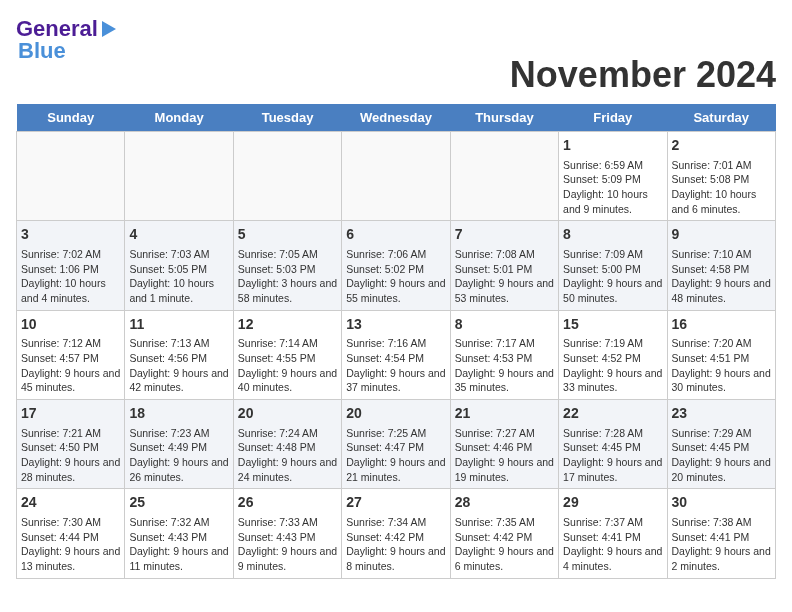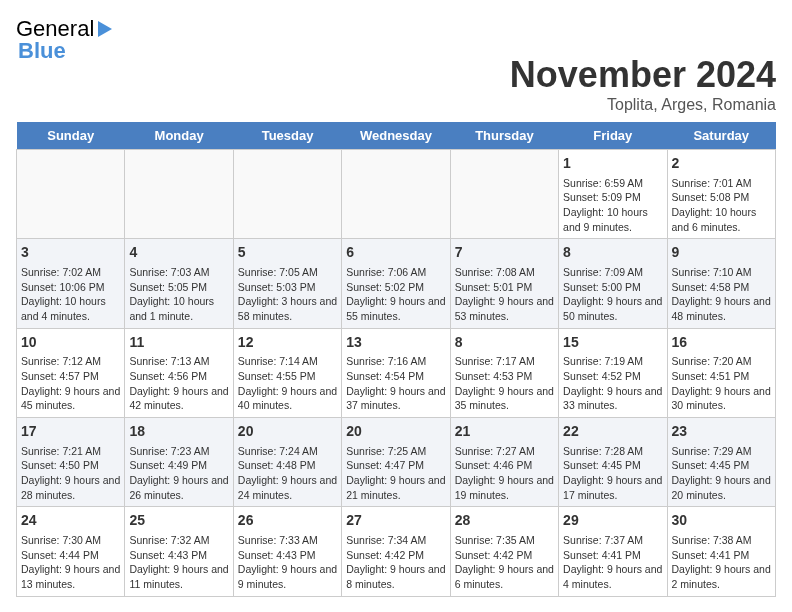--- a/index.html
+++ b/index.html
@@ -73,31 +73,30 @@
       margin-bottom: 2px;
     }
   </style>
 </head>
 <body>
 
 <div class="header">
   <div class="logo">
     <div style="display:flex; align-items:center; gap:0px;">
       <div style="position:relative; display:inline-block; margin-right:2px;">
-        <span style="font-size:22px; font-weight:normal; color:#000000;">General</span>
+        <span style="font-size:22px; font-weight:bold; color:#4c1d95;">General</span>
       </div>
       <div style="width:0;height:0;border-top:8px solid transparent;border-bottom:8px solid transparent;border-left:14px solid #4a90d9; margin-left:2px;"></div>
     </div>
     <div style="display:flex; align-items:center; margin-top:-4px; margin-left:2px;">
       <span style="font-size:22px; font-weight:bold; color:#4a90d9;">Blue</span>
     </div>
   </div>
   <div class="title-block">
     <div class="month-title">November 2024</div>
-    <div class="subtitle">Toplita, Arges, Romania</div>
   </div>
 </div>
 
 <table>
   <thead>
     <tr id="thead-row">
     <th>Sunday</th>
         <th>Monday</th>
         <th>Tuesday</th>
         <th>Wednesday</th>
@@ -123,21 +122,21 @@
           <span class="day-number">2</span>
           <div>Sunrise: 7:01 AM</div>
           <div>Sunset: 5:08 PM</div>
           <div>Daylight: 10 hours and 6 minutes.</div>
         </td>
       </tr>
       <tr>
         <td>
           <span class="day-number">3</span>
           <div>Sunrise: 7:02 AM</div>
-          <div>Sunset: 10:06 PM</div>
+          <div>Sunset: 1:06 PM</div>
           <div>Daylight: 10 hours and 4 minutes.</div>
         </td>
         <td>
           <span class="day-number">4</span>
           <div>Sunrise: 7:03 AM</div>
           <div>Sunset: 5:05 PM</div>
           <div>Daylight: 10 hours and 1 minute.</div>
         </td>
         <td>
           <span class="day-number">5</span>

